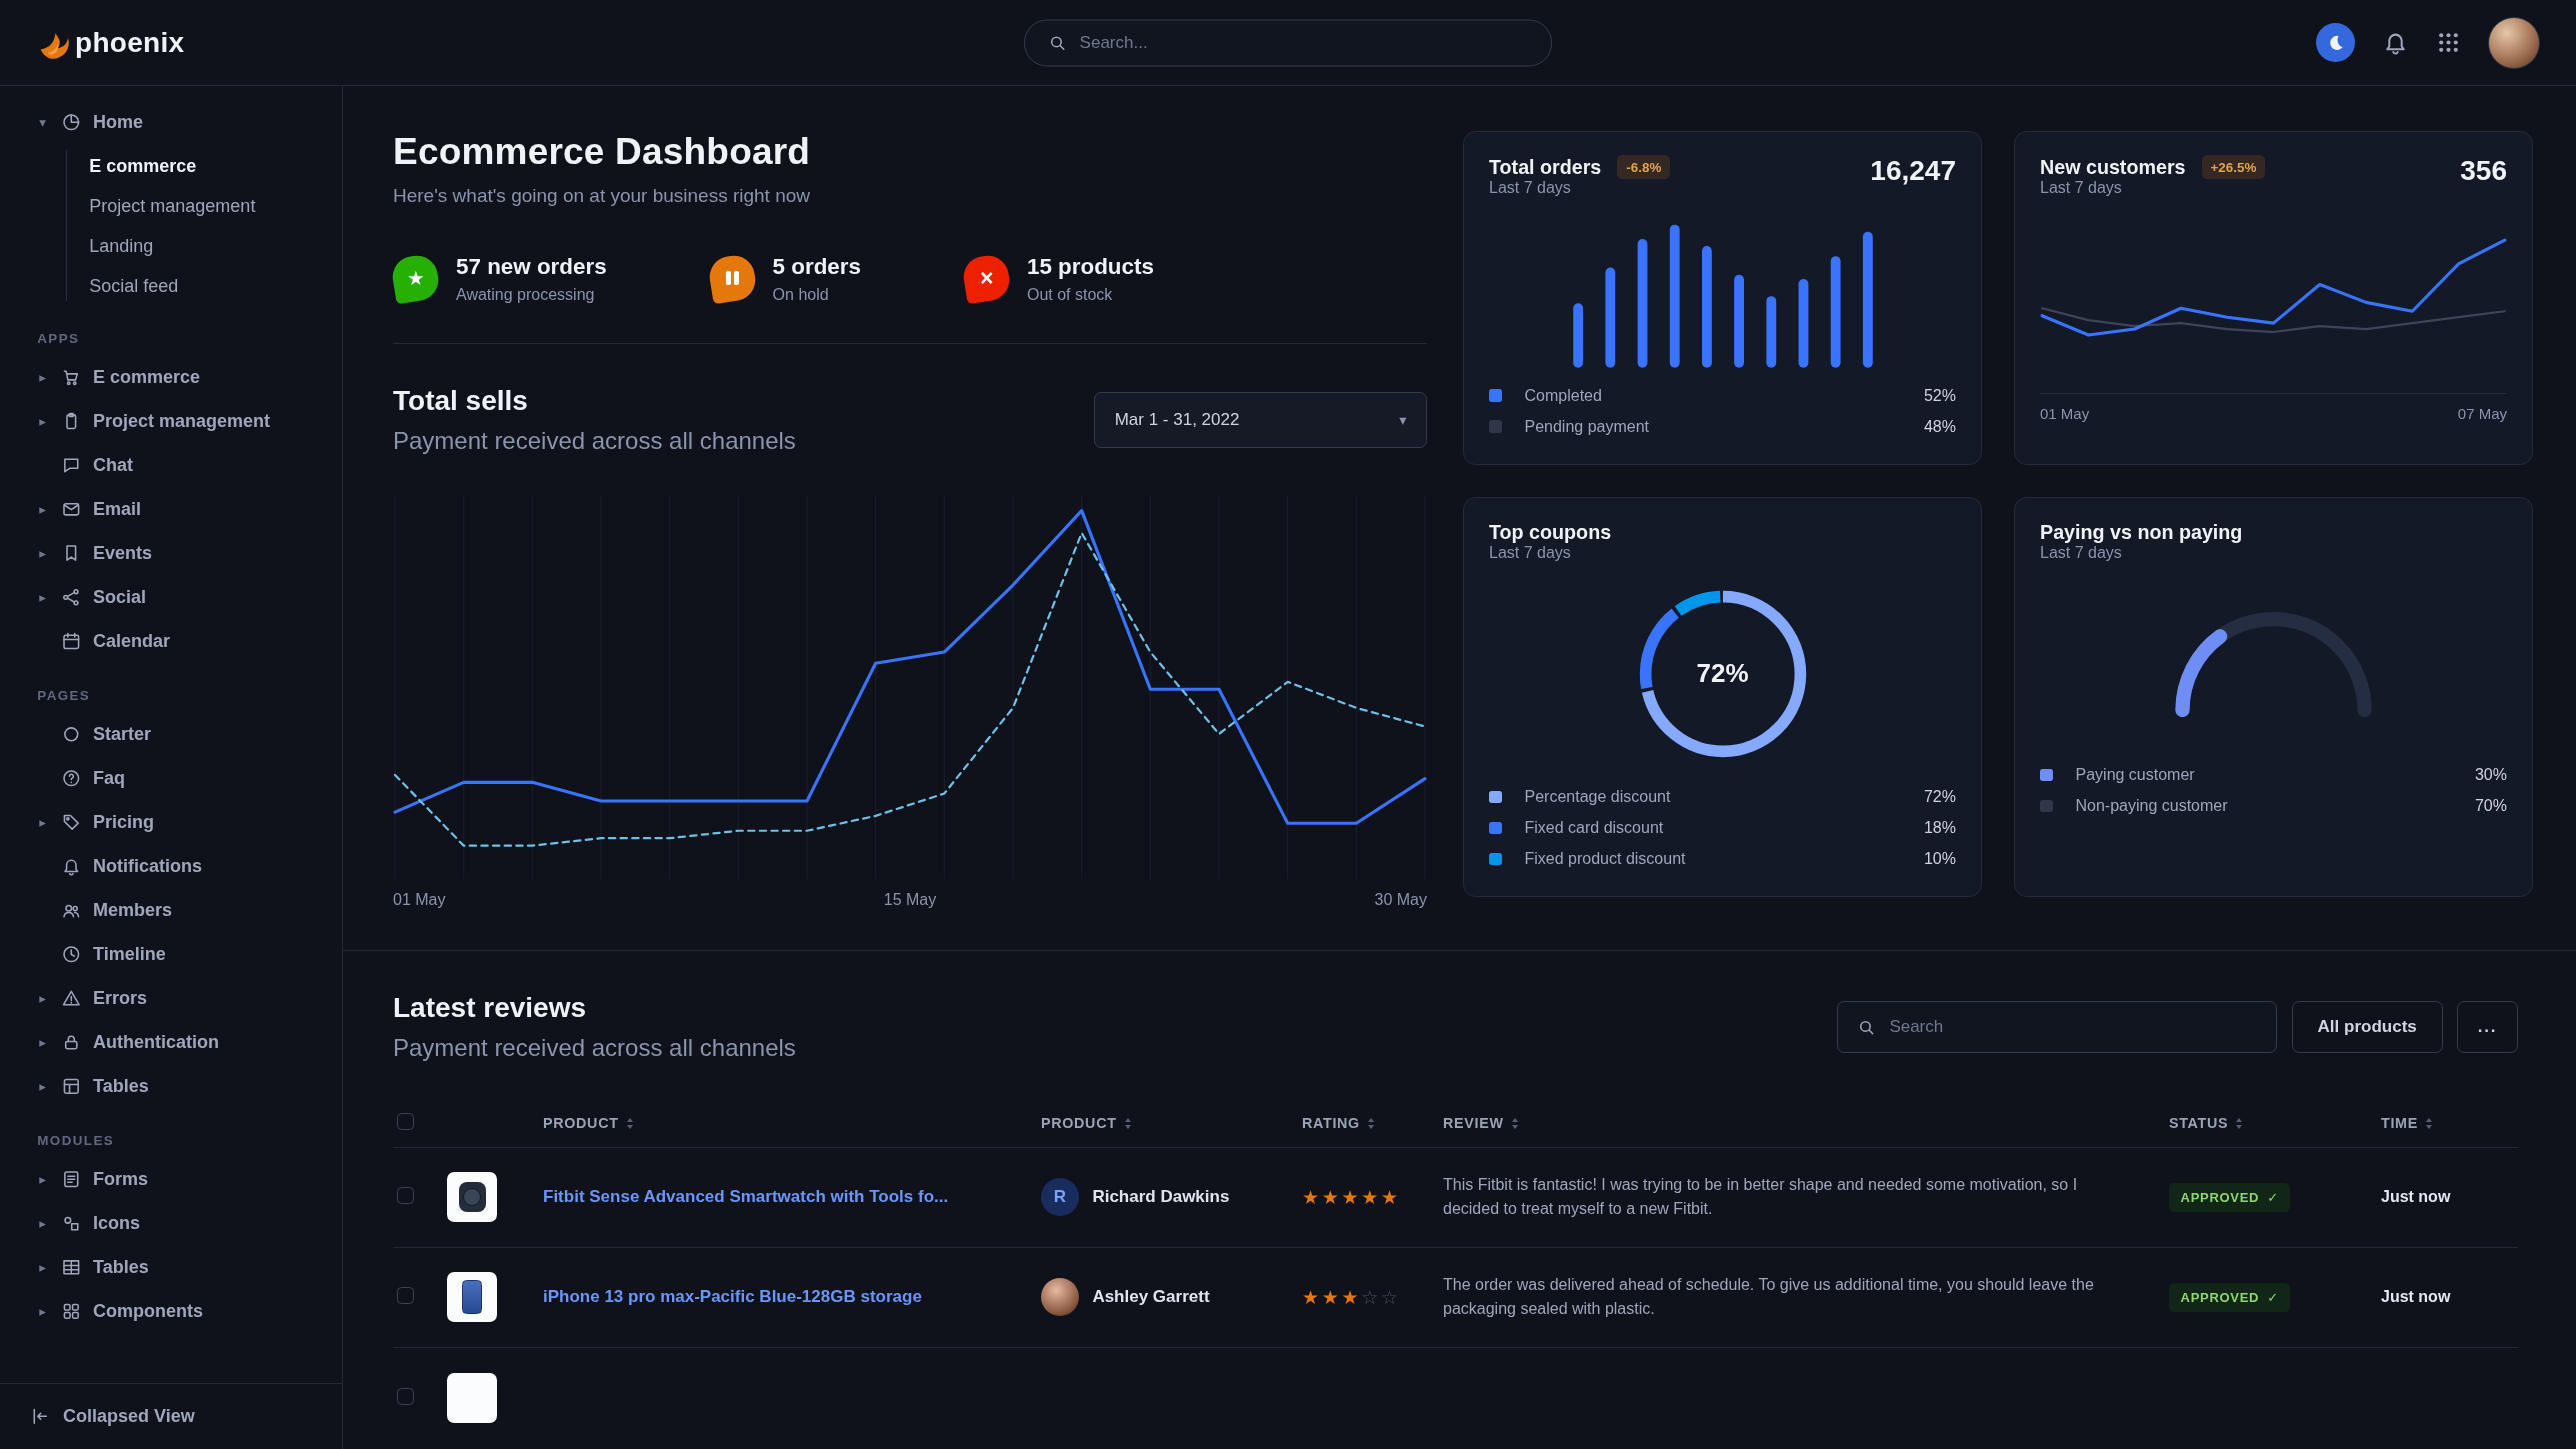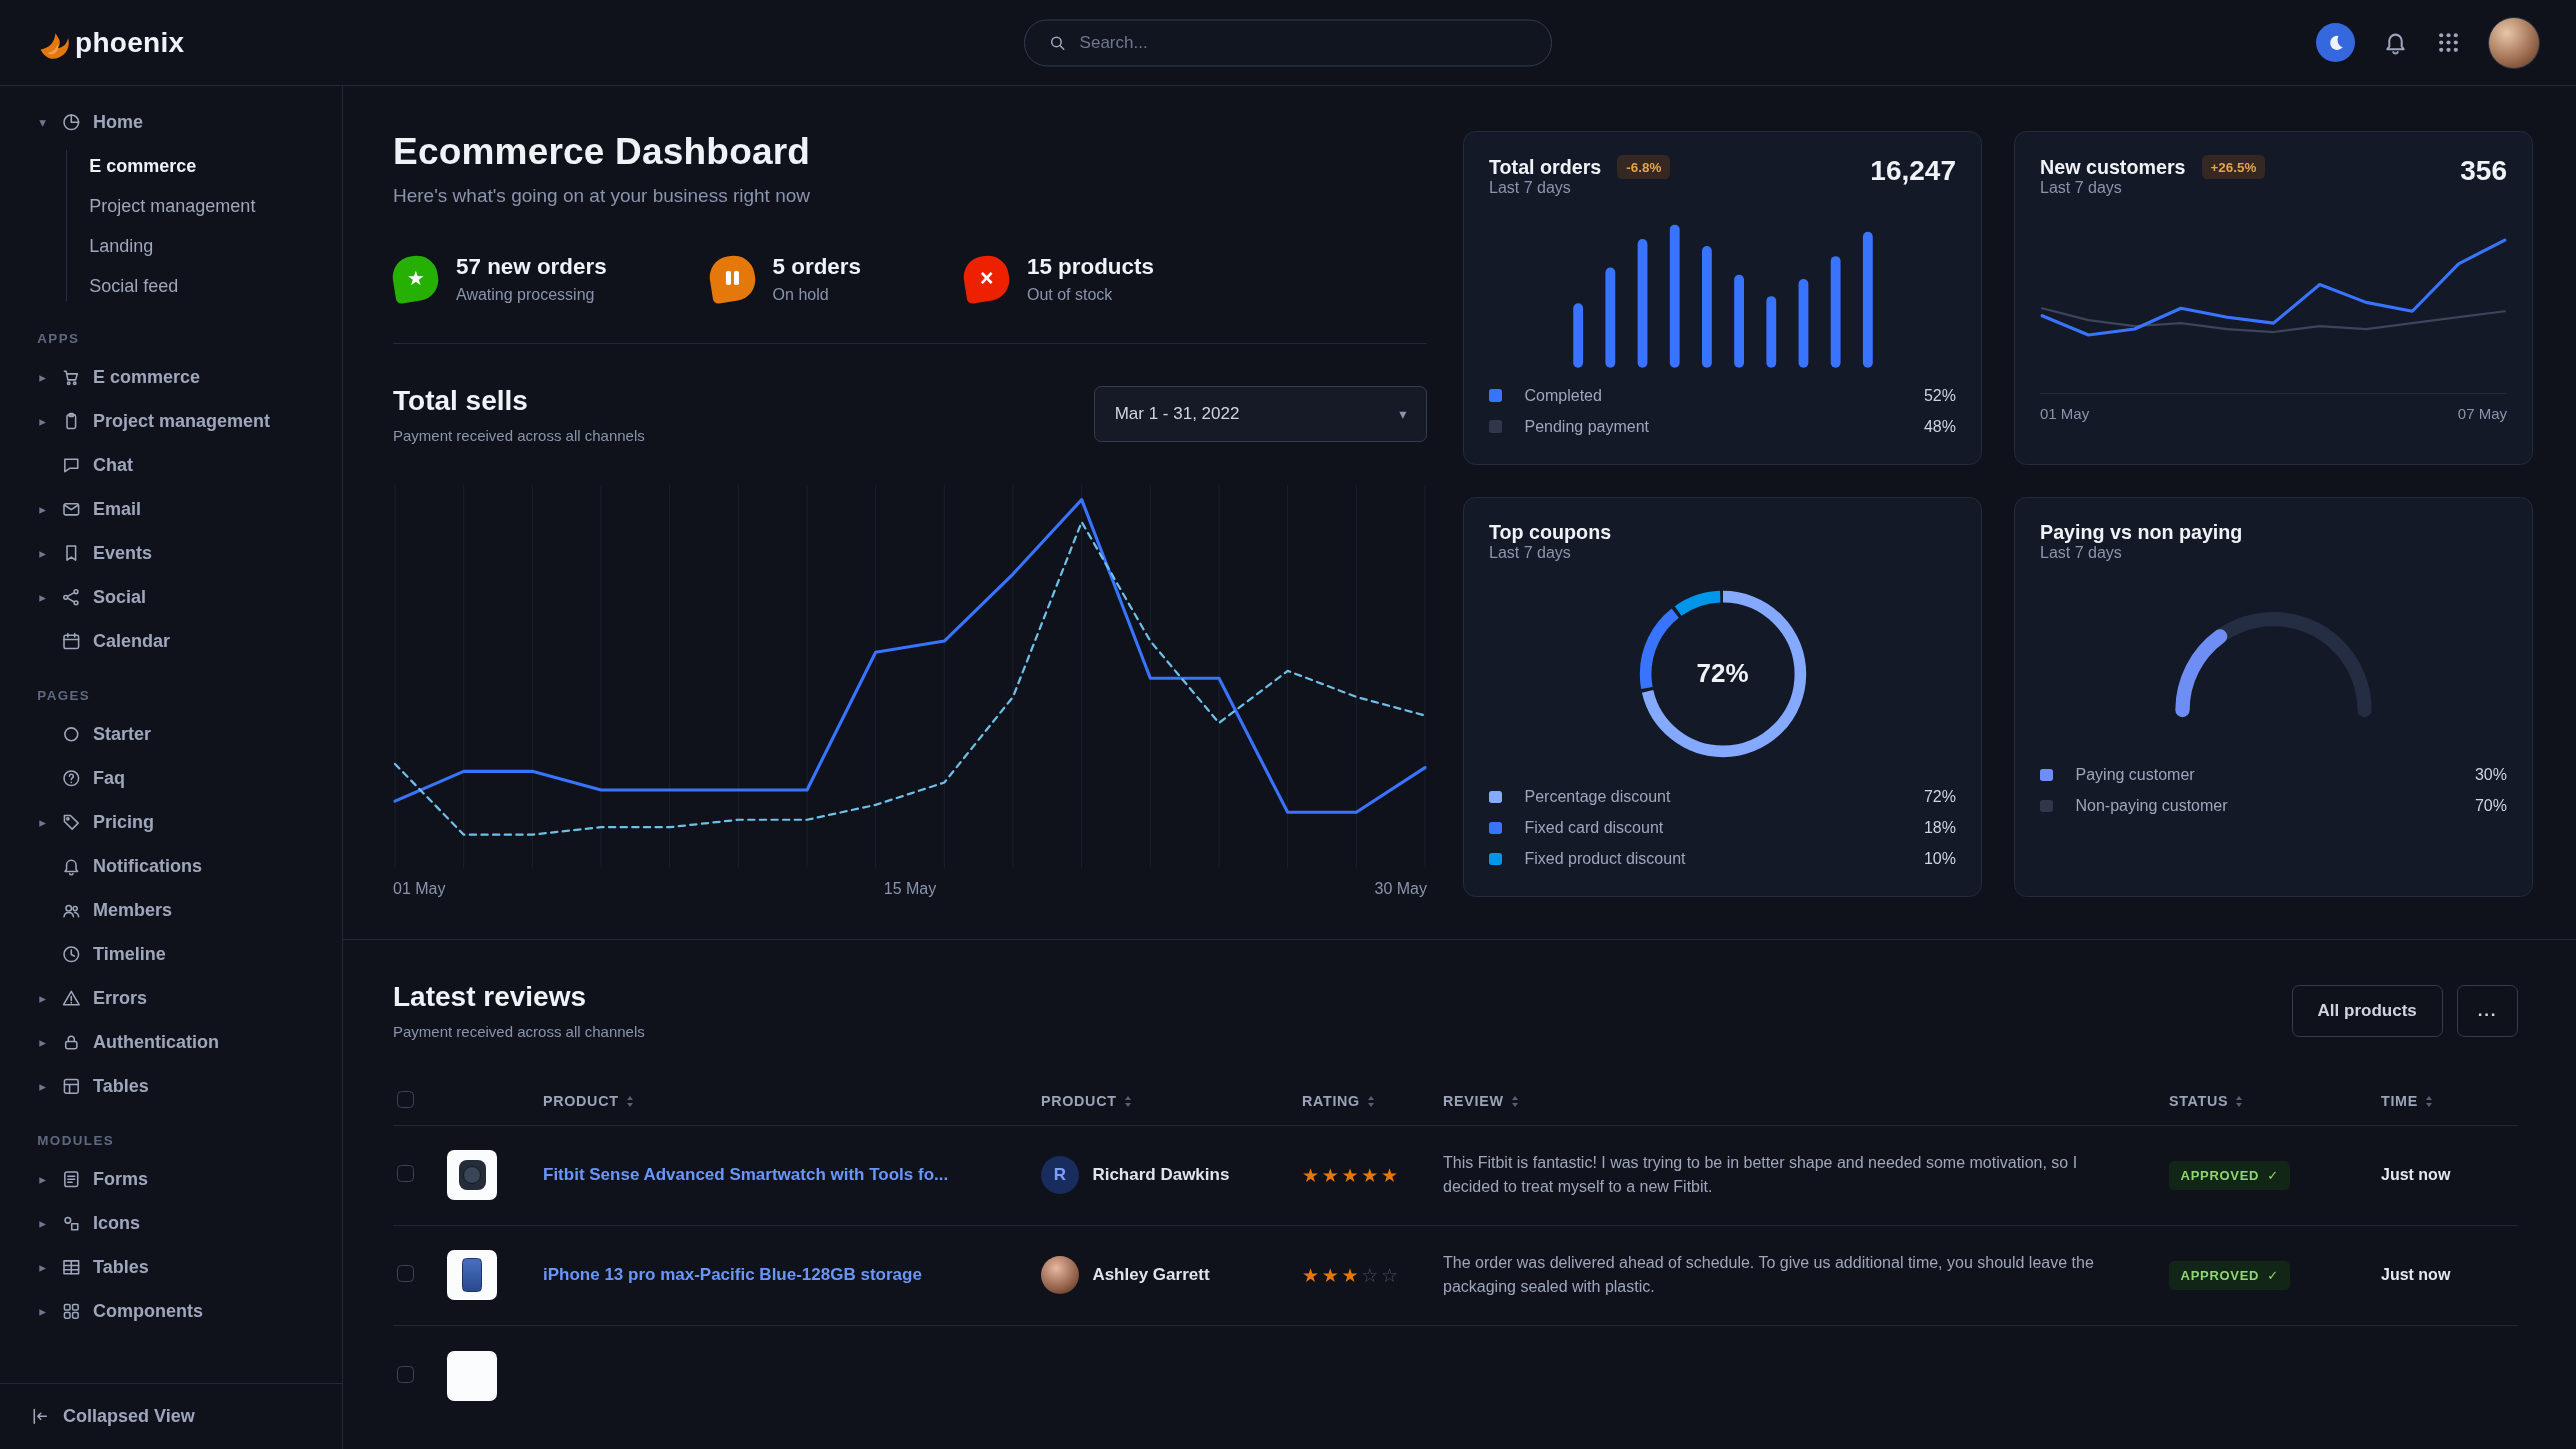--- a/index.html
+++ b/index.html
@@ -54,21 +54,21 @@
   .stat-blob > * { transform:rotate(9deg); }
   .pause-bars { display:flex; gap:3.6px; }
   .pb { width:4.5px; height:14.3px; background:#fff; border-radius:1.8px; display:inline-block; }
   .x-glyph { font-size:23px; font-weight:700; line-height:1; }
   .stat-value { font-size:22.4px; font-weight:700; color:#eff2f6; }
   .stat-label { font-size:16px; color:#8a94ad; margin-top:6.3px; }
 
   .sells { margin-top:41px; }
   .sells-head { display:flex; align-items:center; justify-content:space-between; }
   .section-title { font-size:28px; font-weight:800; color:#eff2f6; }
-  .section-subtitle { font-size:15px; color:#8a94ad; margin-top:9.8px; }
+  .section-subtitle { font-size:24px; color:#8a94ad; margin-top:9.8px; }
   .date-select { width:333px; height:56px; border:0.9px solid #343c50; border-radius:7.2px; background:#151a26; display:flex; align-items:center; justify-content:space-between; padding:0 19.7px; font-size:17px; color:#cfd4e0; }
   .date-select .chev { color:#8a94ad; font-size:14.3px; }
   .sells-chart { height:383px; margin-top:41px; }
   .x-labels { display:flex; justify-content:space-between; margin-top:12.5px; font-size:16px; color:#8a94ad; }
 
   
   .dash-right { width:1070px; flex:0 0 1070px; display:grid; grid-template-columns:1fr 1fr; gap:32px; align-content:start; }
   .card { background:#141927; border:0.9px solid #232b3d; border-radius:12.5px; padding:23px 25px 21.5px; }
   .card-head { display:flex; justify-content:space-between; align-items:flex-start; }
   .card-title-row { display:flex; align-items:center; gap:16px; }
@@ -562,20 +562,27 @@
       </div>
     </div>
 
     <section class="reviews" data-interactable="false">
       <div class="reviews-head">
         <div>
           <h2 class="section-title" data-interactable="false">Latest reviews</h2>
           <div class="section-subtitle" data-interactable="false">Payment received across all channels</div>
         </div>
         <div class="reviews-controls">
+          <div class="review-search" data-interactable="true">
+            <svg class="icn" viewBox="0 0 24 24" data-interactable="false">
+                <circle cx="11" cy="11" r="5.5"></circle>
+                <path d="M15.5 15.5 19.5 19.5"></path>
+              </svg>
+            <input type="text" data-interactable="true" placeholder="Search" style="">
+          </div>
           <button class="btn" data-interactable="true">All products</button>
           <button class="btn btn-more" data-interactable="true">...</button>
         </div>
       </div>
 
       <div class="table" data-interactable="false">
         <div class="t-row t-head" data-interactable="false">
           <span><span class="cbx" data-interactable="true"></span></span>
           <span></span>
           <span class="th" data-interactable="true">

